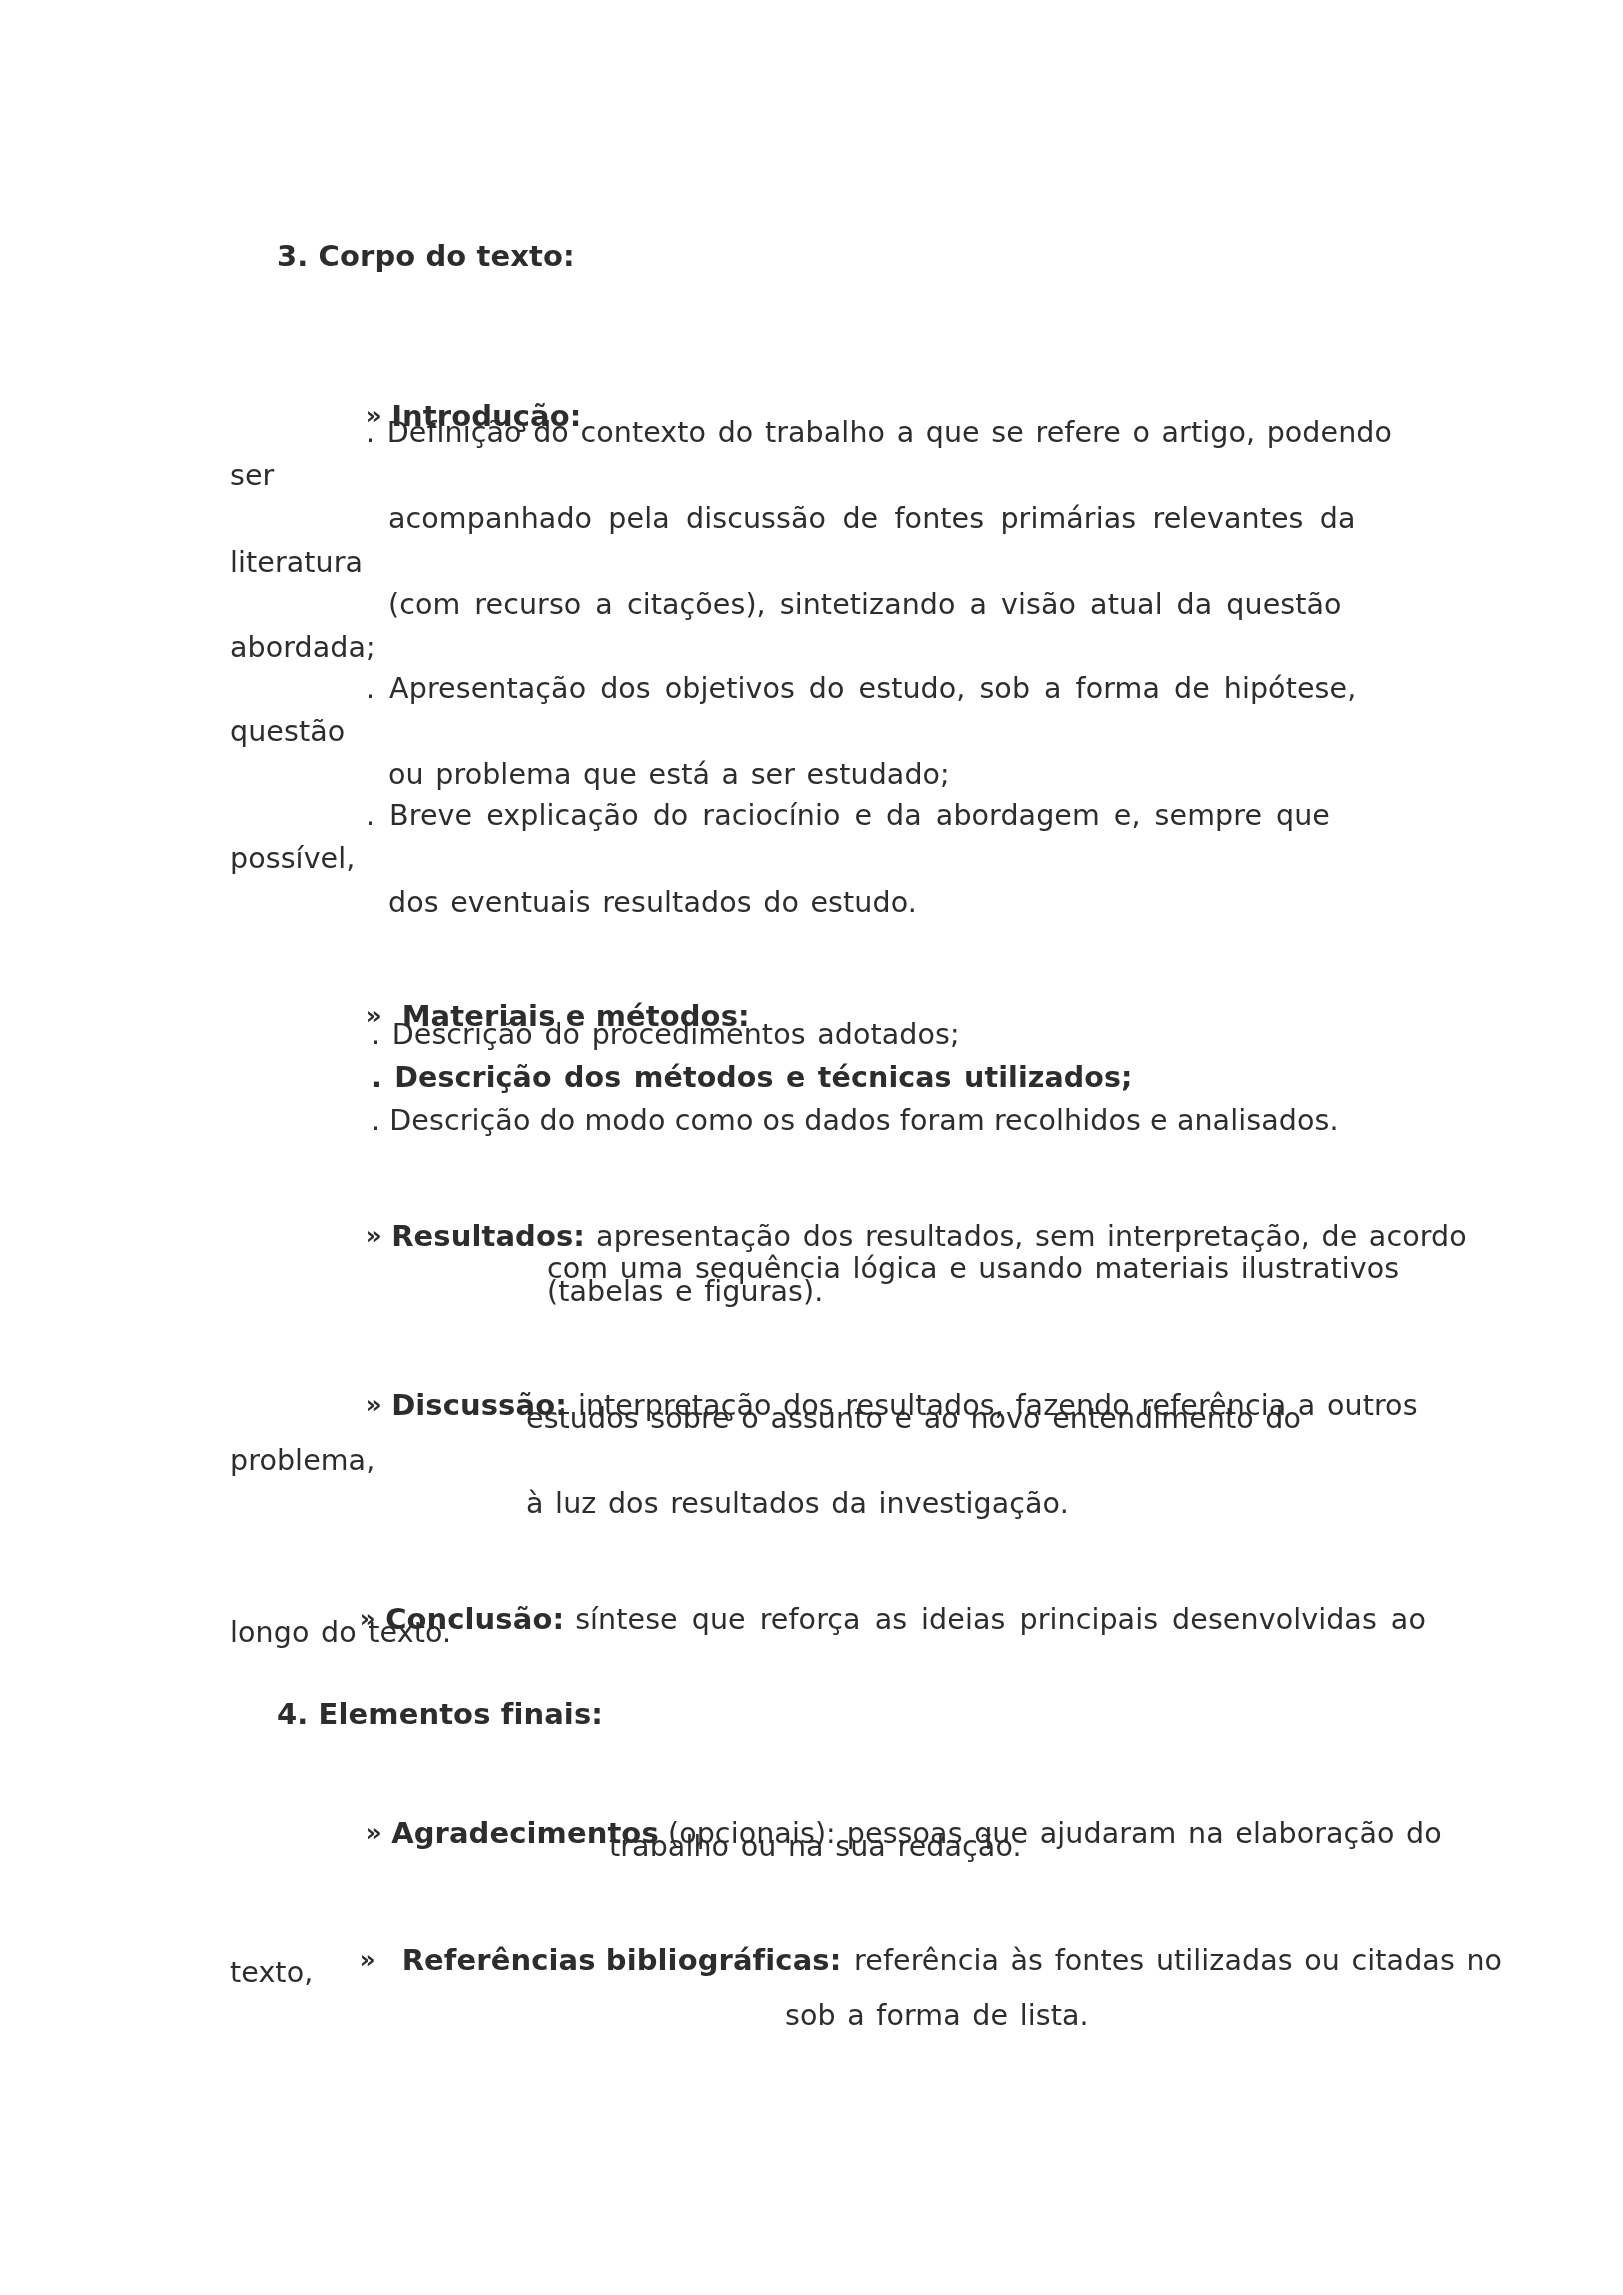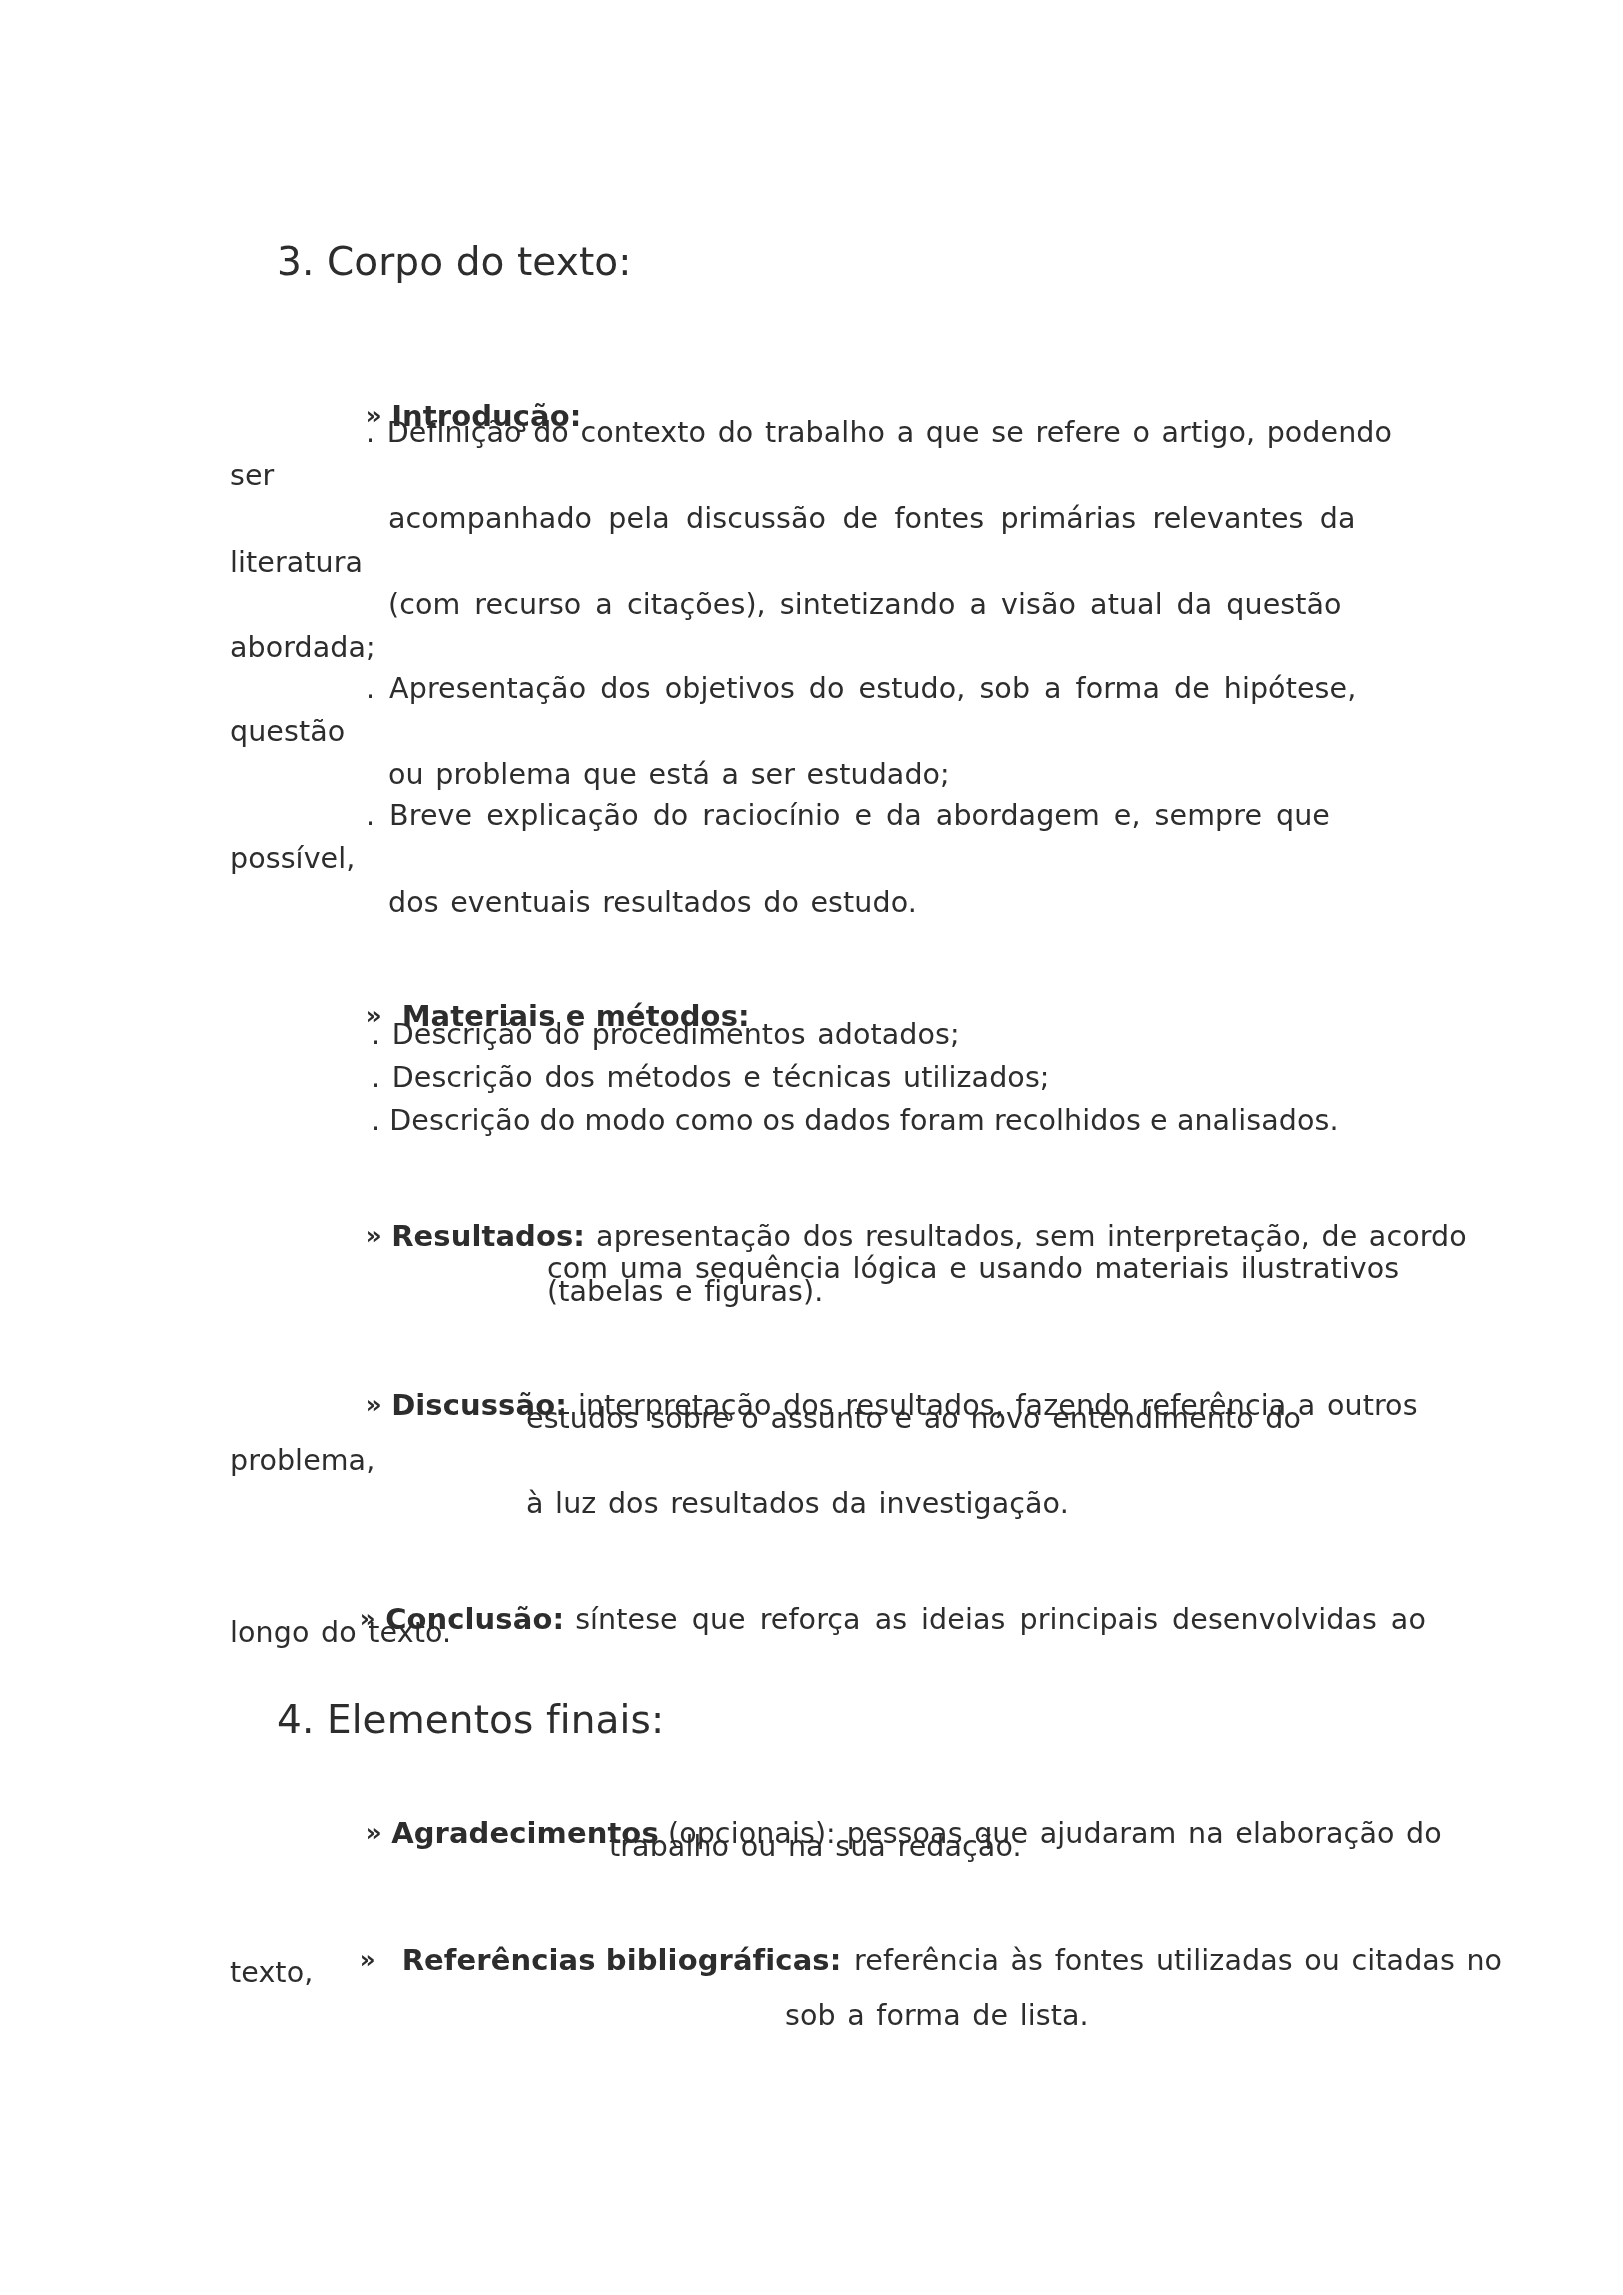--- a/index.html
+++ b/index.html
@@ -24,22 +24,22 @@
   
   .line {
     position: absolute;
     white-space: pre;
     font-size: 28.5px;
     line-height: 1.0;
     letter-spacing: 0.1px;
     color: #2d2d2d;
   }
   .sect-head {
-    font-weight: 400;
-    font-size: 39px;
+    font-weight: 700;
+    font-size: 29px;
   }
   .sub-head {
     font-weight: 700;
     font-size: 29px;
   }
   .guil {
     font-weight: 700;
     font-size: 24.6px;
     vertical-align: 1.6px;
   }
@@ -74,21 +74,21 @@
   <div class="line ws1" style="left:388px; top:761px;">ou problema que está a ser estudado;</div>
   <div class="line ws2" style="left:366px; top:802px;">. Breve explicação do raciocínio e da abordagem e, sempre que</div>
   <div class="line" style="left:230px; top:845px;">possível,</div>
   <div class="line ws1" style="left:388px; top:889px;">dos eventuais resultados do estudo.</div>
 
   <div class="line" style="left:329px; top:973px;">
     <span class="guil">»</span><span class="sub-head" style="margin-left:20px;">Materiais e métodos:</span>
   </div>
 
   <div class="line ws1" style="left:371px; top:1021px;">. Descrição do procedimentos adotados;</div>
-  <div class="line ws1" style="left:371px; top:1064px;">. Descrição dos métodos e técnicas utilizados;</div>
+  <div class="line ws1" style="left:371px; top:1064px;font-weight:bold;">. Descrição dos métodos e técnicas utilizados;</div>
   <div class="line" style="left:371px; top:1107px;">. Descrição do modo como os dados foram recolhidos e analisados.</div>
 
   <div class="line" style="left:329px; top:1193px;">
     <span class="guil">»</span><span class="sub-head" style="margin-left:9.5px;">Resultados:</span><span class="run ws1" style="margin-left:11px;">apresentação dos resultados, sem interpretação, de acordo</span>
   </div>
   <div class="line ws1" style="left:547px; top:1235px;margin-top:20px;">com uma sequência lógica e usando materiais ilustrativos</div>
   <div class="line ws1" style="left:547px; top:1278px;">(tabelas e figuras).</div>
 
   <div class="line" style="left:329px; top:1362px;">
     <span class="guil">»</span><span class="sub-head" style="margin-left:9.5px;">Discussão:</span><span class="run ws1" style="margin-left:11px;">interpretação dos resultados, fazendo referência a outros</span>

